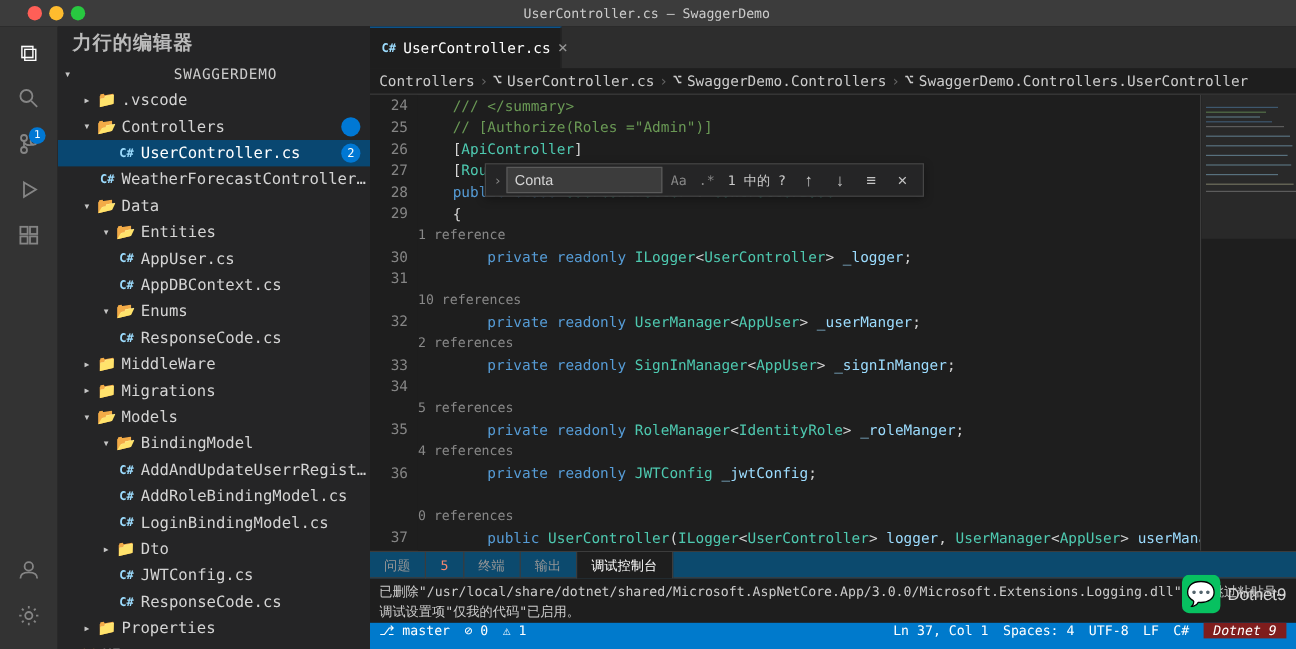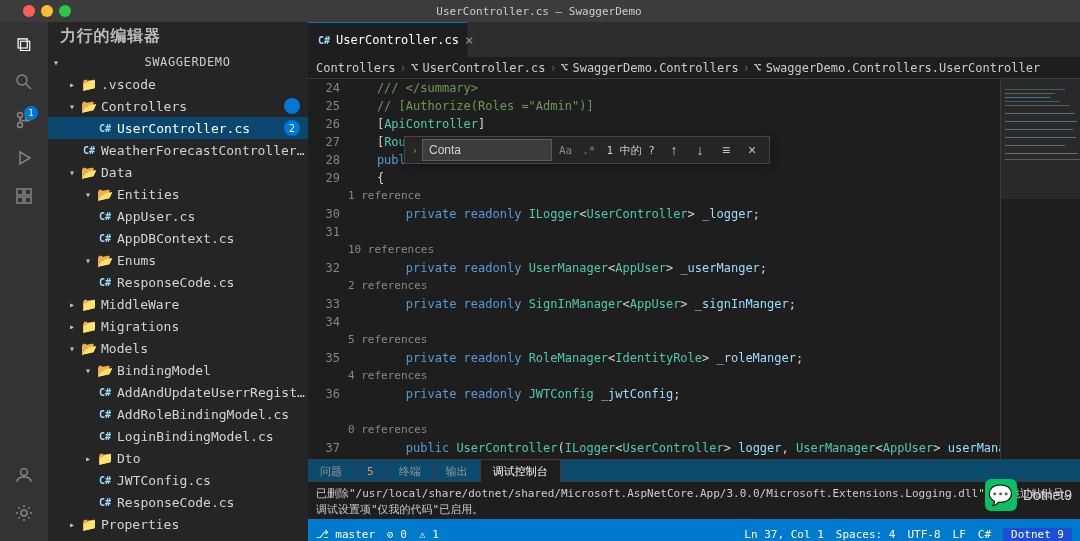--- a/index.html
+++ b/index.html
@@ -309,21 +309,21 @@
       border-left: 1px solid #3c3c3c;
       overflow: hidden;
       position: relative;
     }
 
     
     .status-bar {
       height: 22px;
       background: #007acc;
       display: flex;
-      align-items: flex-end;
+      align-items: flex-start;
       padding: 0 8px;
       gap: 12px;
       flex-shrink: 0;
       font-size: 11px;
       color: white;
     }
     .status-bar-right {
       margin-left: auto;
       display: flex;
       gap: 12px;
@@ -768,21 +768,21 @@
     <div class="status-bar">
       <span>⎇ master</span>
       <span>⊘ 0</span>
       <span>⚠ 1</span>
       <div class="status-bar-right">
         <span>Ln 37, Col 1</span>
         <span>Spaces: 4</span>
         <span>UTF-8</span>
         <span>LF</span>
         <span>C#</span>
-        <span style="background:#1d4ed8;padding:0 8px;">Dotnet 9</span>
+        <span style="background:#7f1d1d;padding:0 8px;font-style:italic;">Dotnet 9</span>
       </div>
     </div>
   </div>
 </div>
 
 <div class="watermark">
   <div class="watermark-wechat">💬</div>
   <div class="watermark-text">Dotnet9</div>
 </div>
 

